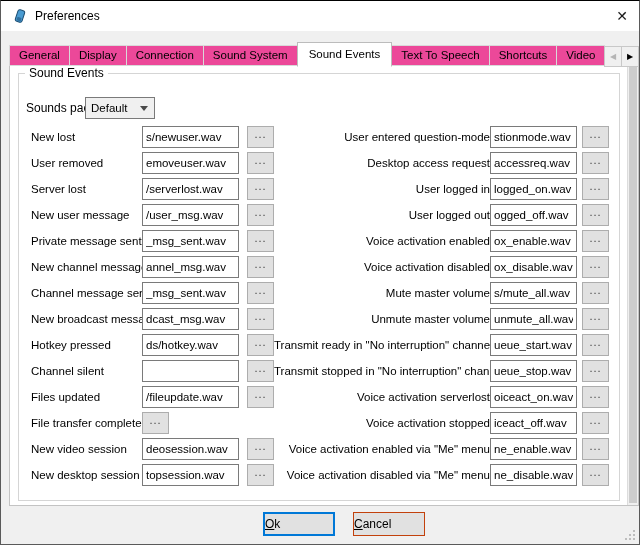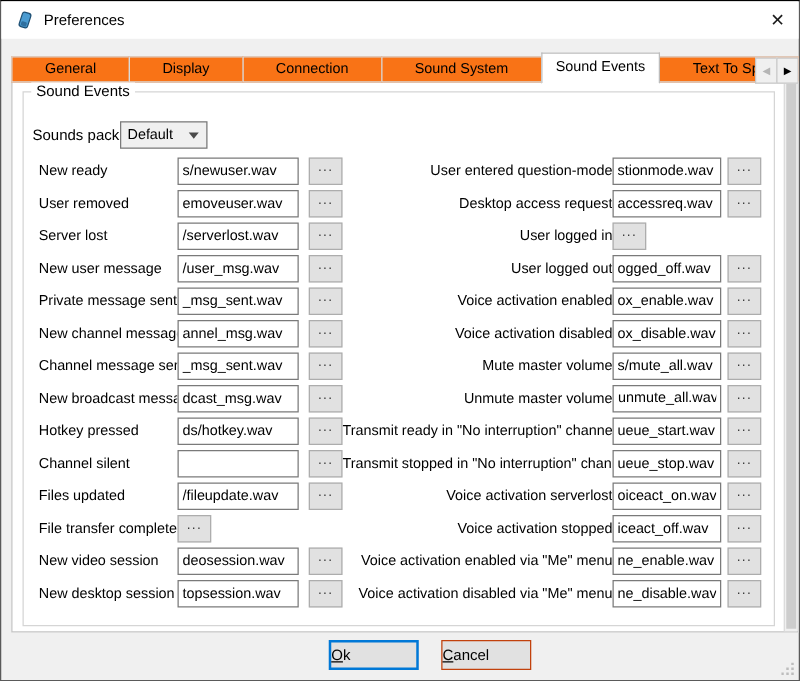--- a/index.html
+++ b/index.html
@@ -9,42 +9,42 @@
     overflow:hidden;font-size:11.5px;color:#000;
   }
   
   .titlebar{position:absolute;left:0;top:0;width:100%;height:30px;background:#ffffff;}
   .app-icon{position:absolute;left:11px;top:7px;width:16px;height:17px;}
   .title-text{position:absolute;left:34px;top:8px;font-size:12px;color:#000;white-space:nowrap;}
   .close-btn{position:absolute;left:606px;top:3px;width:30px;height:24px;text-align:center;
     line-height:24px;font-size:14px;color:#1a1a1a;cursor:default;}
   
   .tabbar{position:absolute;left:8px;top:41px;height:24px;display:flex;align-items:flex-end;z-index:2;}
-  .tab{height:19px;line-height:19px;padding:0 26px;background:#f97316;border:1px solid #d9d9d9;
+  .tab{height:19px;line-height:19px;padding:0 9px;background:#ec4899;border:1px solid #d9d9d9;
     margin-right:-1px;white-space:nowrap;font-size:11.5px;}
   .tab.active{height:23px;line-height:23px;padding:0 11px;background:#fff;border-color:#bcbcbc;
     border-bottom:1px solid #fff;margin-bottom:-1px;position:relative;z-index:3;}
   .tabspin{position:absolute;left:604px;top:45px;display:flex;z-index:4;}
   .spinbtn{width:16px;height:19px;background:#f0f0f0;border:1px solid #c8c8c8;margin-left:-1px;
     display:flex;align-items:center;justify-content:center;font-size:8px;}
   .spinbtn.disabled{color:#b5b5b5;}
   .spinbtn.enabled{color:#000;}
   
   .tabpage{position:absolute;left:8px;top:64px;width:630px;height:441px;background:#fff;
     border:1px solid #c3c3c3;box-sizing:border-box;z-index:1;}
   .scrollbar{position:absolute;left:626px;top:65px;width:11px;height:439px;background:#f0f0f0;
     border-left:1px solid #dcdcdc;box-sizing:border-box;z-index:2;}
   .scroll-thumb{position:absolute;left:1px;top:1px;width:8px;height:436px;background:#cdcdcd;}
   
   .groupbox{position:absolute;left:17px;top:72px;width:602px;height:428px;
     border:1px solid #d5d5d5;box-sizing:border-box;z-index:2;}
   .group-label{position:absolute;left:24px;top:65px;background:#fff;padding:0 4px;font-size:12px;z-index:3;}
   
   .sp-label{position:absolute;left:25px;top:100px;font-size:12px;z-index:3;}
-  .combo{position:absolute;left:95px;top:96px;width:70px;height:22px;background:#f0f0f0;
+  .combo{position:absolute;left:84px;top:96px;width:70px;height:22px;background:#f0f0f0;
     border:1px solid #7a7a7a;box-sizing:border-box;display:flex;align-items:center;z-index:3;}
   .combo-value{flex:1;padding-left:5px;font-size:11.5px;}
   .combo-chev{width:0;height:0;border-left:4px solid transparent;border-right:4px solid transparent;
     border-top:5px solid #4a4a4a;margin-right:6px;}
   
   .col{position:absolute;top:123px;z-index:3;}
   .col-left{left:30px;}
   .col-right{left:273px;}
   .row{display:flex;align-items:center;height:26px;}
   .rowlabel{white-space:nowrap;overflow:hidden;font-size:11.5px;}
@@ -110,21 +110,21 @@
   <span class="group-label">Sound Events</span>
 
   <span class="sp-label">Sounds pack</span>
   <div class="combo">
     <span class="combo-value">Default</span>
     <span class="combo-chev"></span>
   </div>
 
   <div class="col col-left" id="col-left">
       <div class="row">
-        <span class="rowlabel">New ready</span>
+        <span class="rowlabel">New lost</span>
         <input class="field" type="text" value="s/newuser.wav" style="">
         <button class="browse">...</button>
       </div>
       <div class="row">
         <span class="rowlabel">User removed</span>
         <input class="field" type="text" value="emoveuser.wav" style="">
         <button class="browse">...</button>
       </div>
       <div class="row">
         <span class="rowlabel">Server lost</span>
@@ -192,20 +192,21 @@
         <input class="field" type="text" value="stionmode.wav" style="">
         <button class="browse">...</button>
       </div>
       <div class="row">
         <span class="rowlabel">Desktop access request</span>
         <input class="field" type="text" value="accessreq.wav" style="">
         <button class="browse">...</button>
       </div>
       <div class="row">
         <span class="rowlabel">User logged in</span>
+        <input class="field" type="text" value="logged_on.wav" style="">
         <button class="browse">...</button>
       </div>
       <div class="row">
         <span class="rowlabel">User logged out</span>
         <input class="field" type="text" value="ogged_off.wav" style="">
         <button class="browse">...</button>
       </div>
       <div class="row">
         <span class="rowlabel">Voice activation enabled</span>
         <input class="field" type="text" value="ox_enable.wav" style="">

